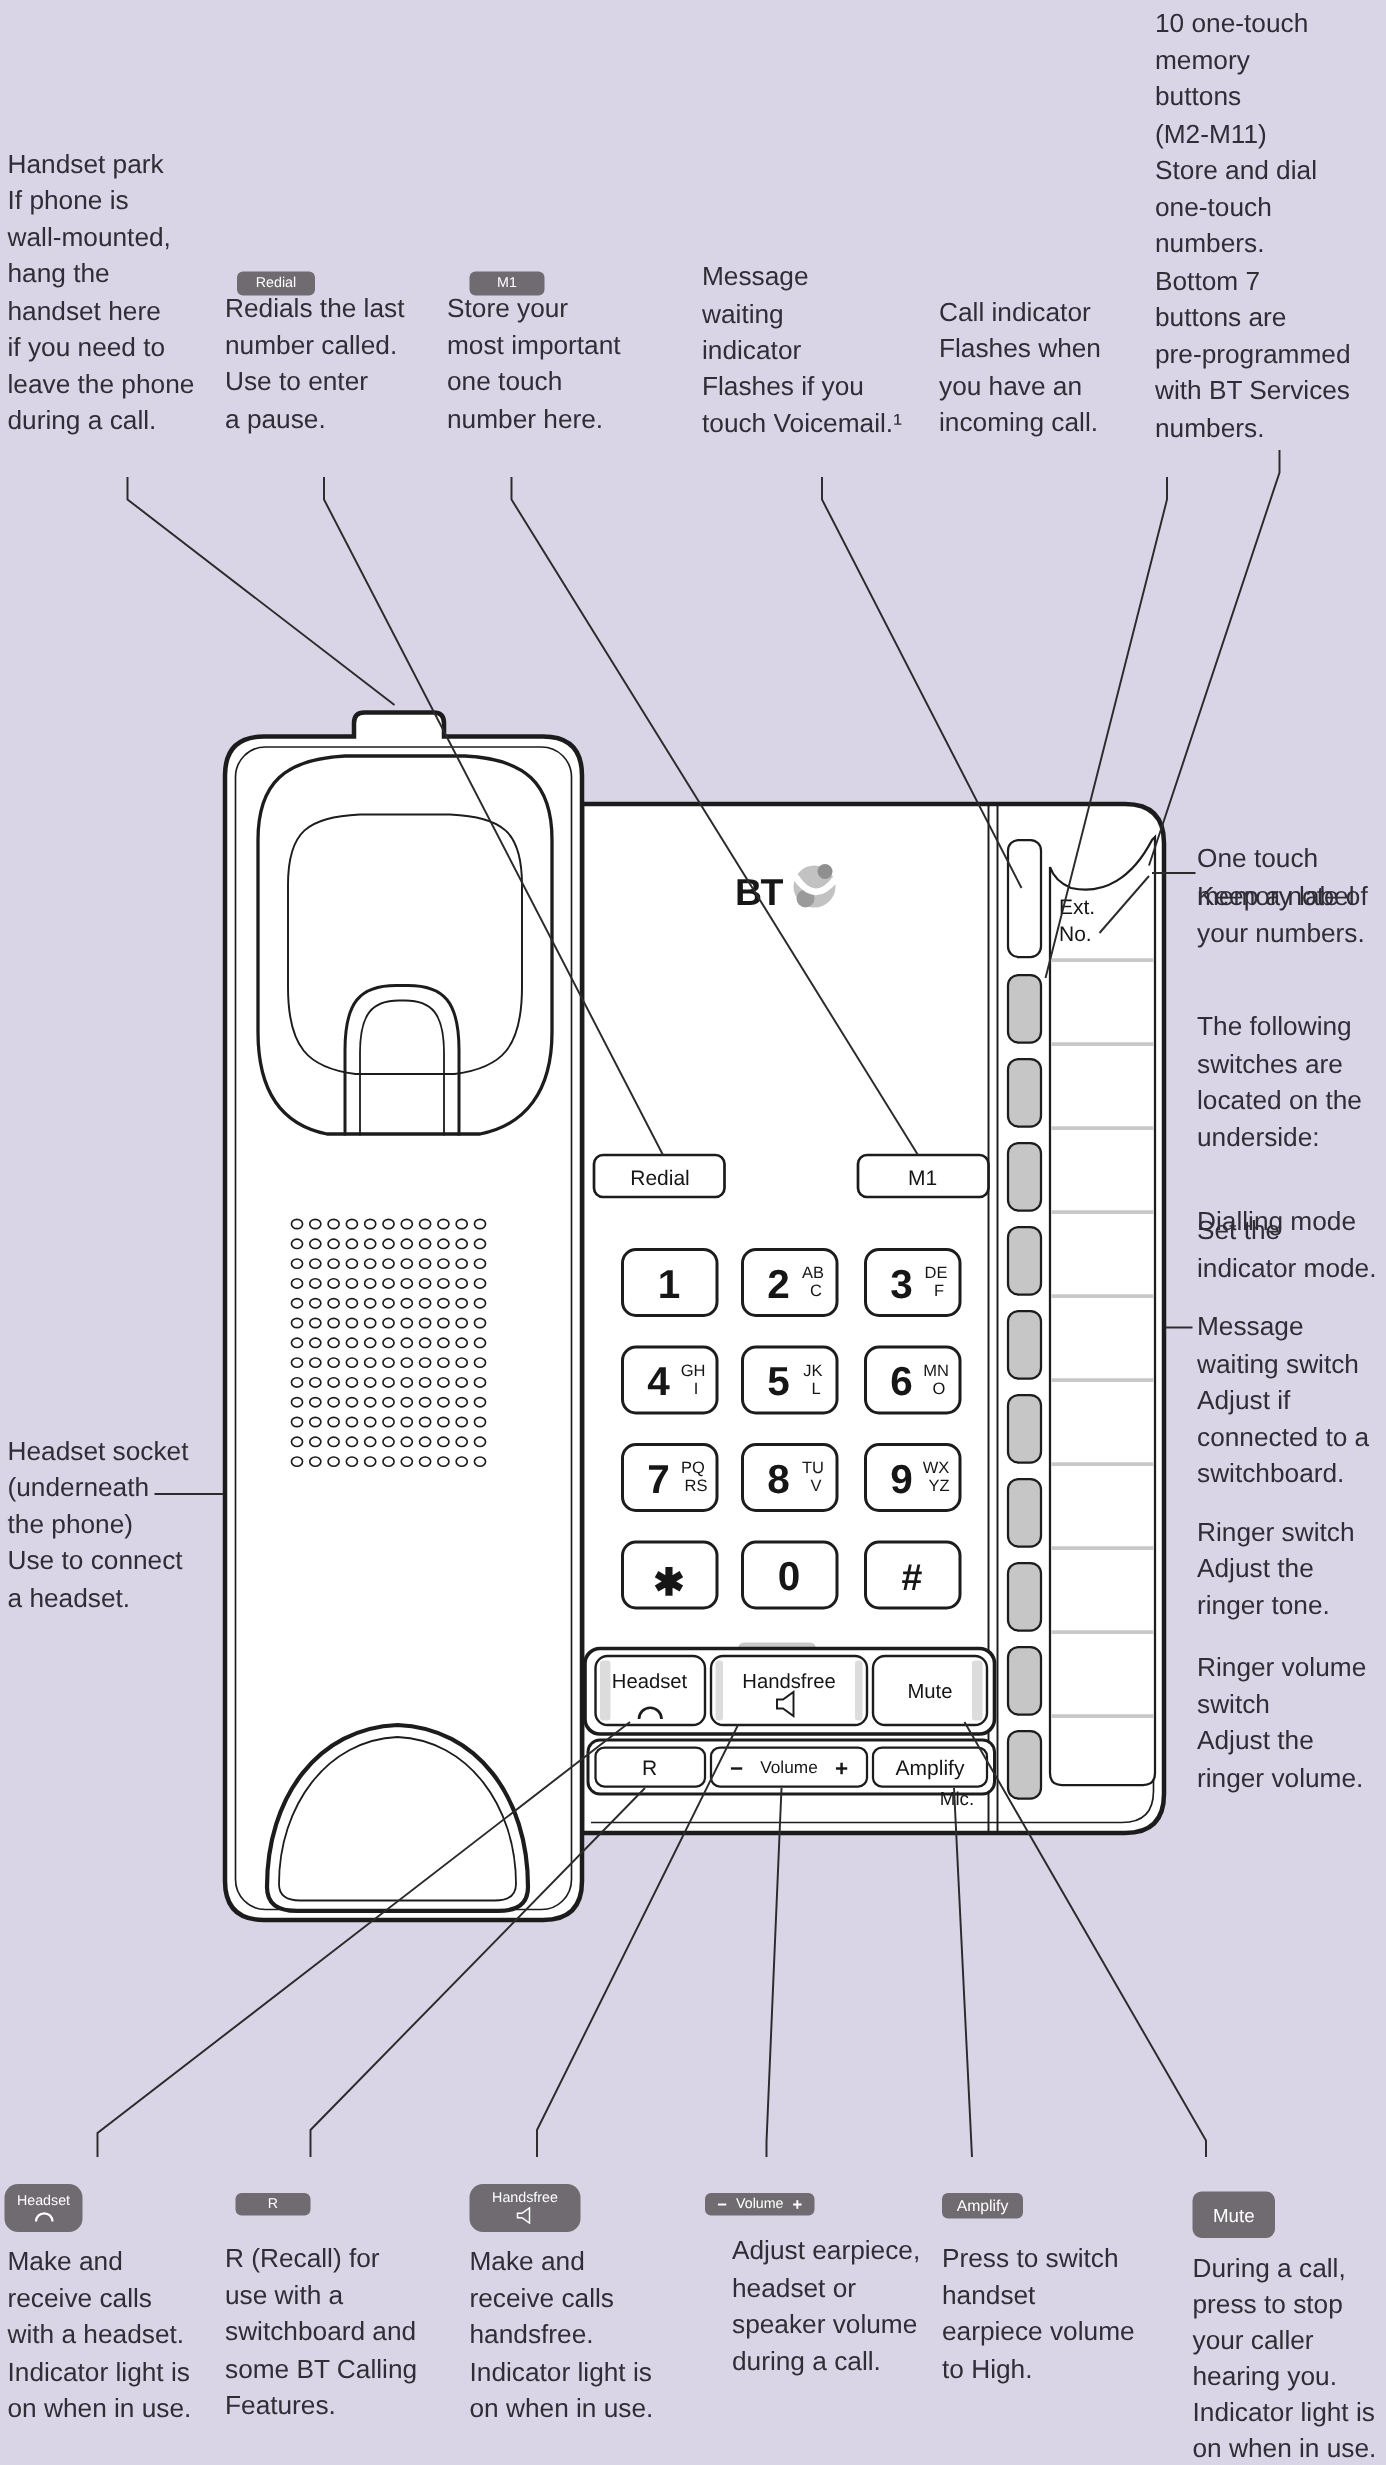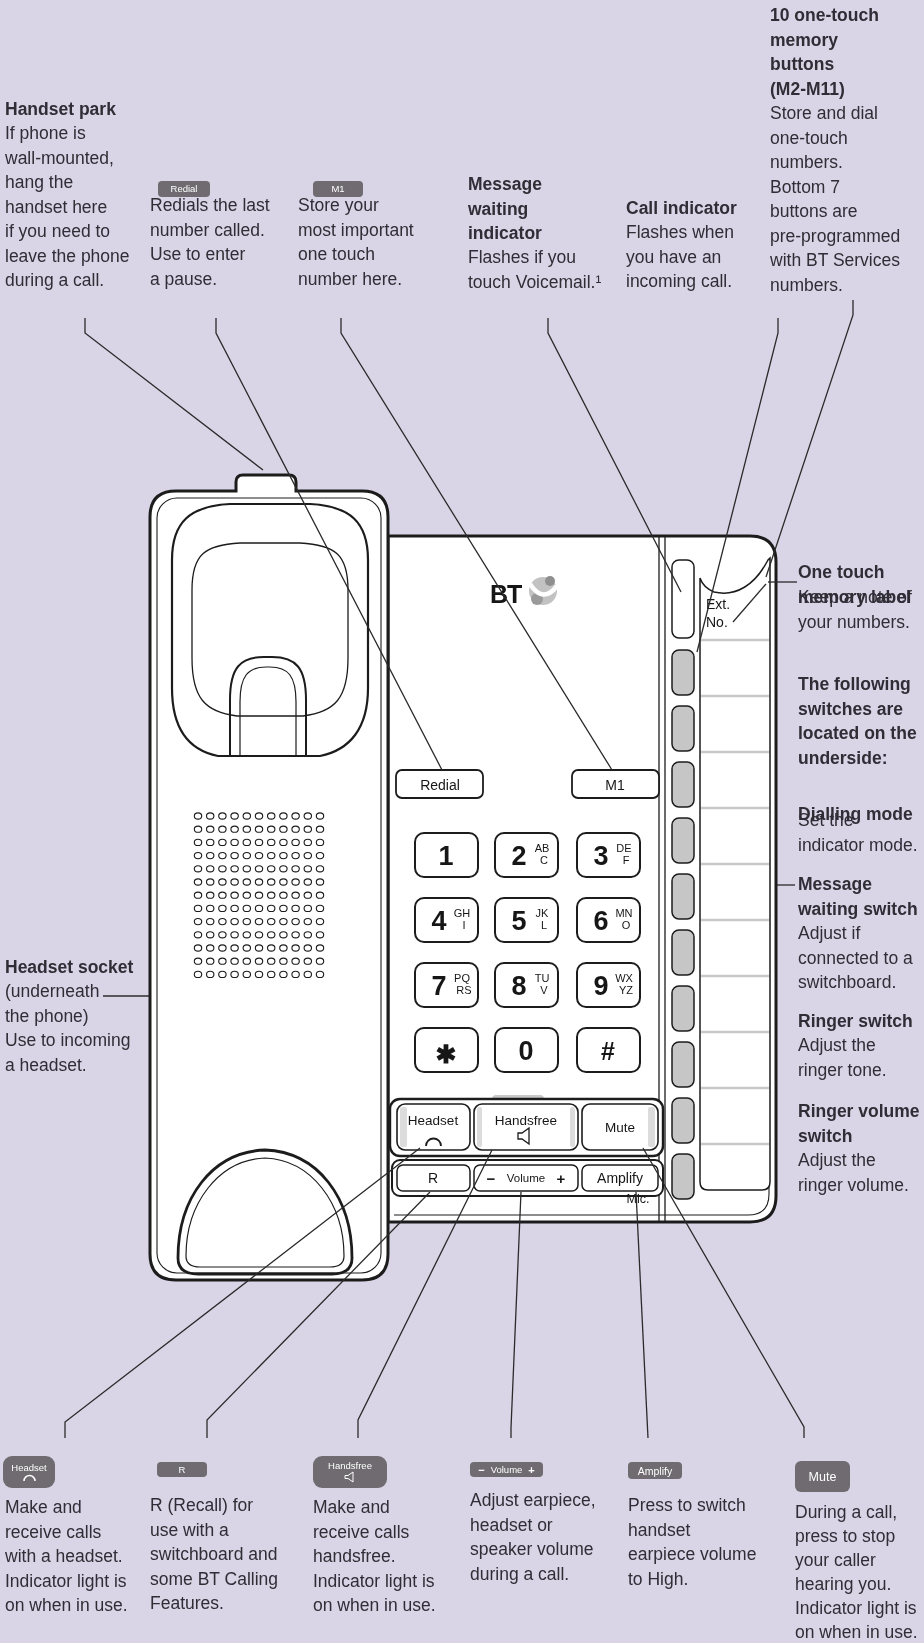--- a/index.html
+++ b/index.html
@@ -1,19 +1,19 @@
 <!DOCTYPE html>
 <html><head>
 <meta charset="utf-8">
 <style>
   html,body{margin:0;padding:0;}
   body{width:924px;height:1643px;position:relative;background:#d9d5e6;
        font-family:"Liberation Sans",sans-serif;color:#2f2d35;overflow:hidden;}
   .txt{position:absolute;font-size:17.5px;line-height:24.5px;white-space:pre-line;}
-  .bold{font-weight:700;}
+  .bold{font-weight:400;}
   .badge{position:absolute;background:#6f6b70;color:#fff;border-radius:4px;
          display:flex;flex-direction:column;align-items:center;justify-content:center;
          font-size:9.5px;line-height:10px;}
   .badge.row{flex-direction:row;gap:6px;}
   svg text{font-family:"Liberation Sans",sans-serif;fill:#161616;}
   .phone-svg{position:absolute;left:0;top:0;}
 </style>
 </head>
 <body>
 
@@ -439,21 +439,21 @@
 ringer tone.</div>
 
 <div class="txt bold" style="left:798px;top:1099px;width:126px">Ringer volume
 switch</div>
 <div class="txt" style="left:798px;top:1148px;width:126px">Adjust the
 ringer volume.</div>
 
 <div class="txt bold" style="left:5px;top:955px;width:145px">Headset socket</div>
 <div class="txt" style="left:5px;top:979px;width:145px">(underneath
 the phone)
-Use to incoming
+Use to connect
 a headset.</div>
 
 <div class="badge" style="left:3px;top:1456px;width:52px;height:32px;border-radius:9px">
   <span>Headset</span>
   <svg width="16" height="9">
       <path d="M 3,8 A 5.5,5.5 0 0 1 14,8" fill="none" stroke="#ffffff" stroke-width="1.5"></path>
     </svg>
 </div>
 <div class="txt" style="left:5px;top:1495px;width:148px">Make and
 receive calls
@@ -480,21 +480,21 @@
 receive calls
 handsfree.
 Indicator light is
 on when in use.</div>
 
 <div class="badge row" style="left:470px;top:1462px;width:73px;height:15px">
   <span style="font-weight:bold;font-size:11px">−</span>
   <span>Volume</span>
   <span style="font-weight:bold;font-size:11px">+</span>
 </div>
-<div class="txt" style="left:470px;top:1488px;width:150px">Adjust earpiece,
+<div class="txt" style="left:488px;top:1488px;width:150px">Adjust earpiece,
 headset or
 speaker volume
 during a call.</div>
 
 <div class="badge" style="left:628px;top:1462px;width:54px;height:17px;font-size:10.5px">
   <span>Amplify</span>
 </div>
 <div class="txt" style="left:628px;top:1493px;width:158px">Press to switch
 handset
 earpiece volume

